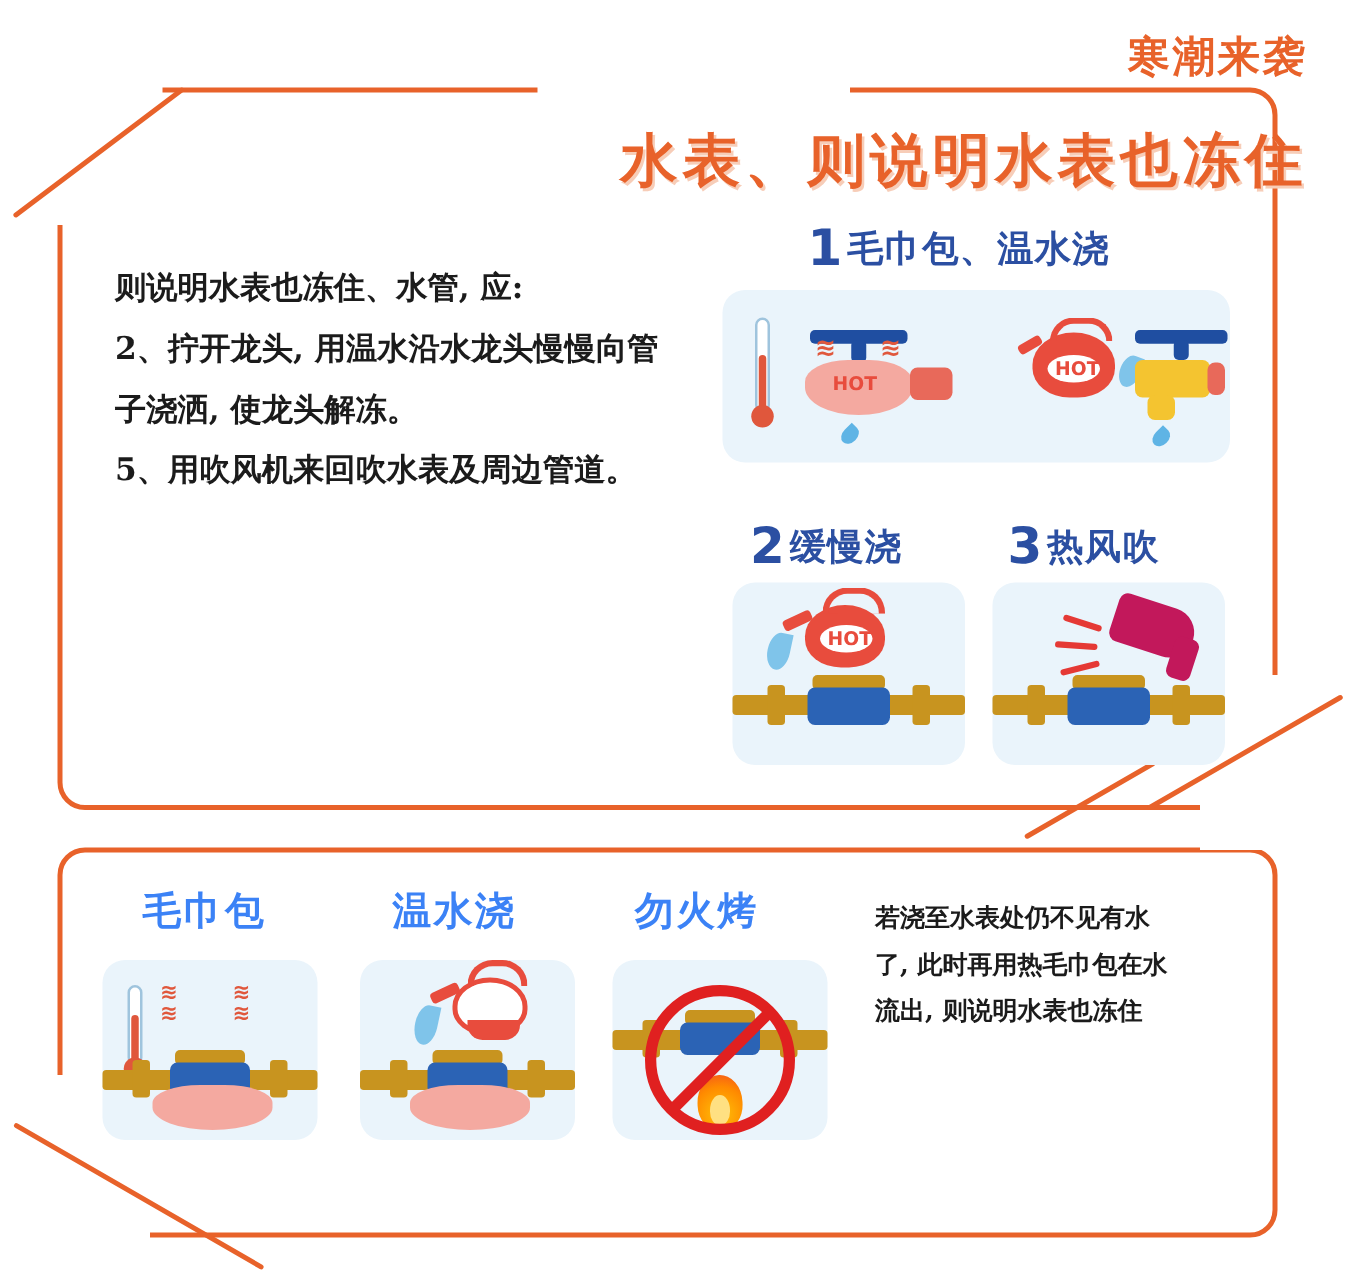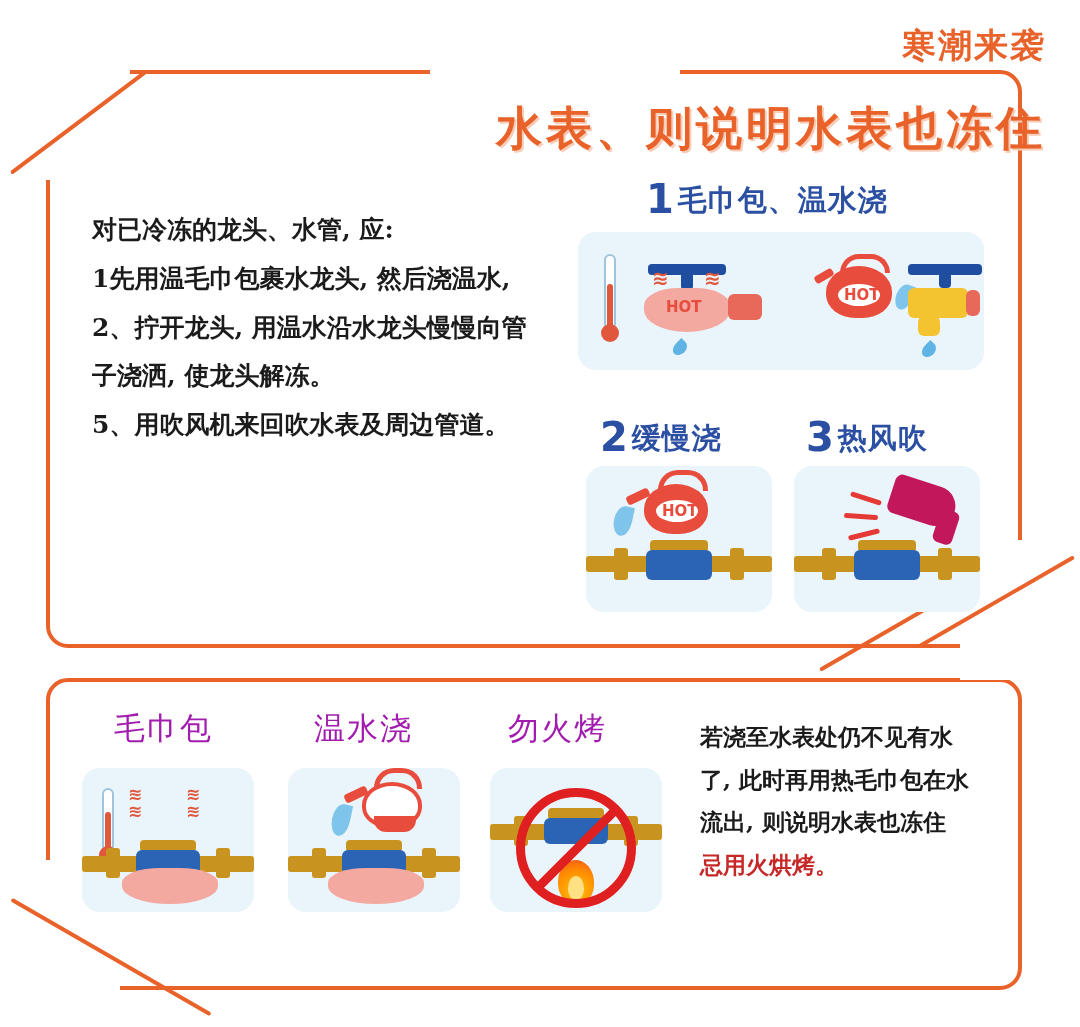--- a/index.html
+++ b/index.html
@@ -113,31 +113,31 @@
     position: absolute;
     background: #EAF4FB;
     border-radius: 18px;
   }
 
   
   .bot-label {
     position: absolute;
     font-family: "DejaVu Sans", sans-serif;
     font-size: 31px;
-    font-weight: normal;
-    color: #a21caf;
+    font-weight: bold;
+    color: #3b82f6;
     letter-spacing: 2px;
   }
   .right-text {
     position: absolute;
     left: 700px;
     top: 716px;
     width: 320px;
     font-family: "DejaVu Serif", serif;
-    font-size: 23px;
+    font-size: 20px;
     line-height: 1.85;
     color: #1b1b1b;
     font-weight: bold;
   }
   .right-text .warn { color: #C62828; }
 
   
   .thermo-body {
     position: absolute;
     width: 12px;
@@ -273,22 +273,21 @@
 
 <div class="slash s1"></div>
 <div class="slash s2"></div>
 <div class="slash s3"></div>
 <div class="slash s4"></div>
 
 <div class="kicker">寒潮来袭</div>
 <div class="main-title">水表、则说明水表也冻住</div>
 
 <div class="left-text">
-  <p>对已冷冻的龙头、水管, 应:</p>
-  <p>1先用温毛巾包裹水龙头, 然后浇温水,</p>
+  <p>则说明水表也冻住、水管, 应:</p>
   <p>2、拧开龙头, 用温水沿水龙头慢慢向管</p>
   <p>子浇洒, 使龙头解冻。</p>
   <p>5、用吹风机来回吹水表及周边管道。</p>
 </div>
 
 <div class="step-label" style="left:646px; top:176px;">
   <span class="step-num">1</span><span class="step-txt">毛巾包、温水浇</span>
 </div>
 
 <div class="panel" style="left:578px; top:232px; width:406px; height:138px;">
@@ -403,14 +402,13 @@
   <div style="position:absolute; left:78px; top:108px; width:16px; height:24px; background:#FFE082; border-radius:50% 50% 45% 45%;"></div>
 
   <div class="ban-circle" style="left:26px; top:20px; width:120px; height:120px;"></div>
   <div class="ban-bar" style="left:28px; top:76px; width:118px;"></div>
 </div>
 
 <div class="right-text">
   <div>若浇至水表处仍不见有水</div>
   <div>了, 此时再用热毛巾包在水</div>
   <div>流出, 则说明水表也冻住</div>
-  <div class="warn">忌用火烘烤。</div>
 </div>
 
 </body></html>

